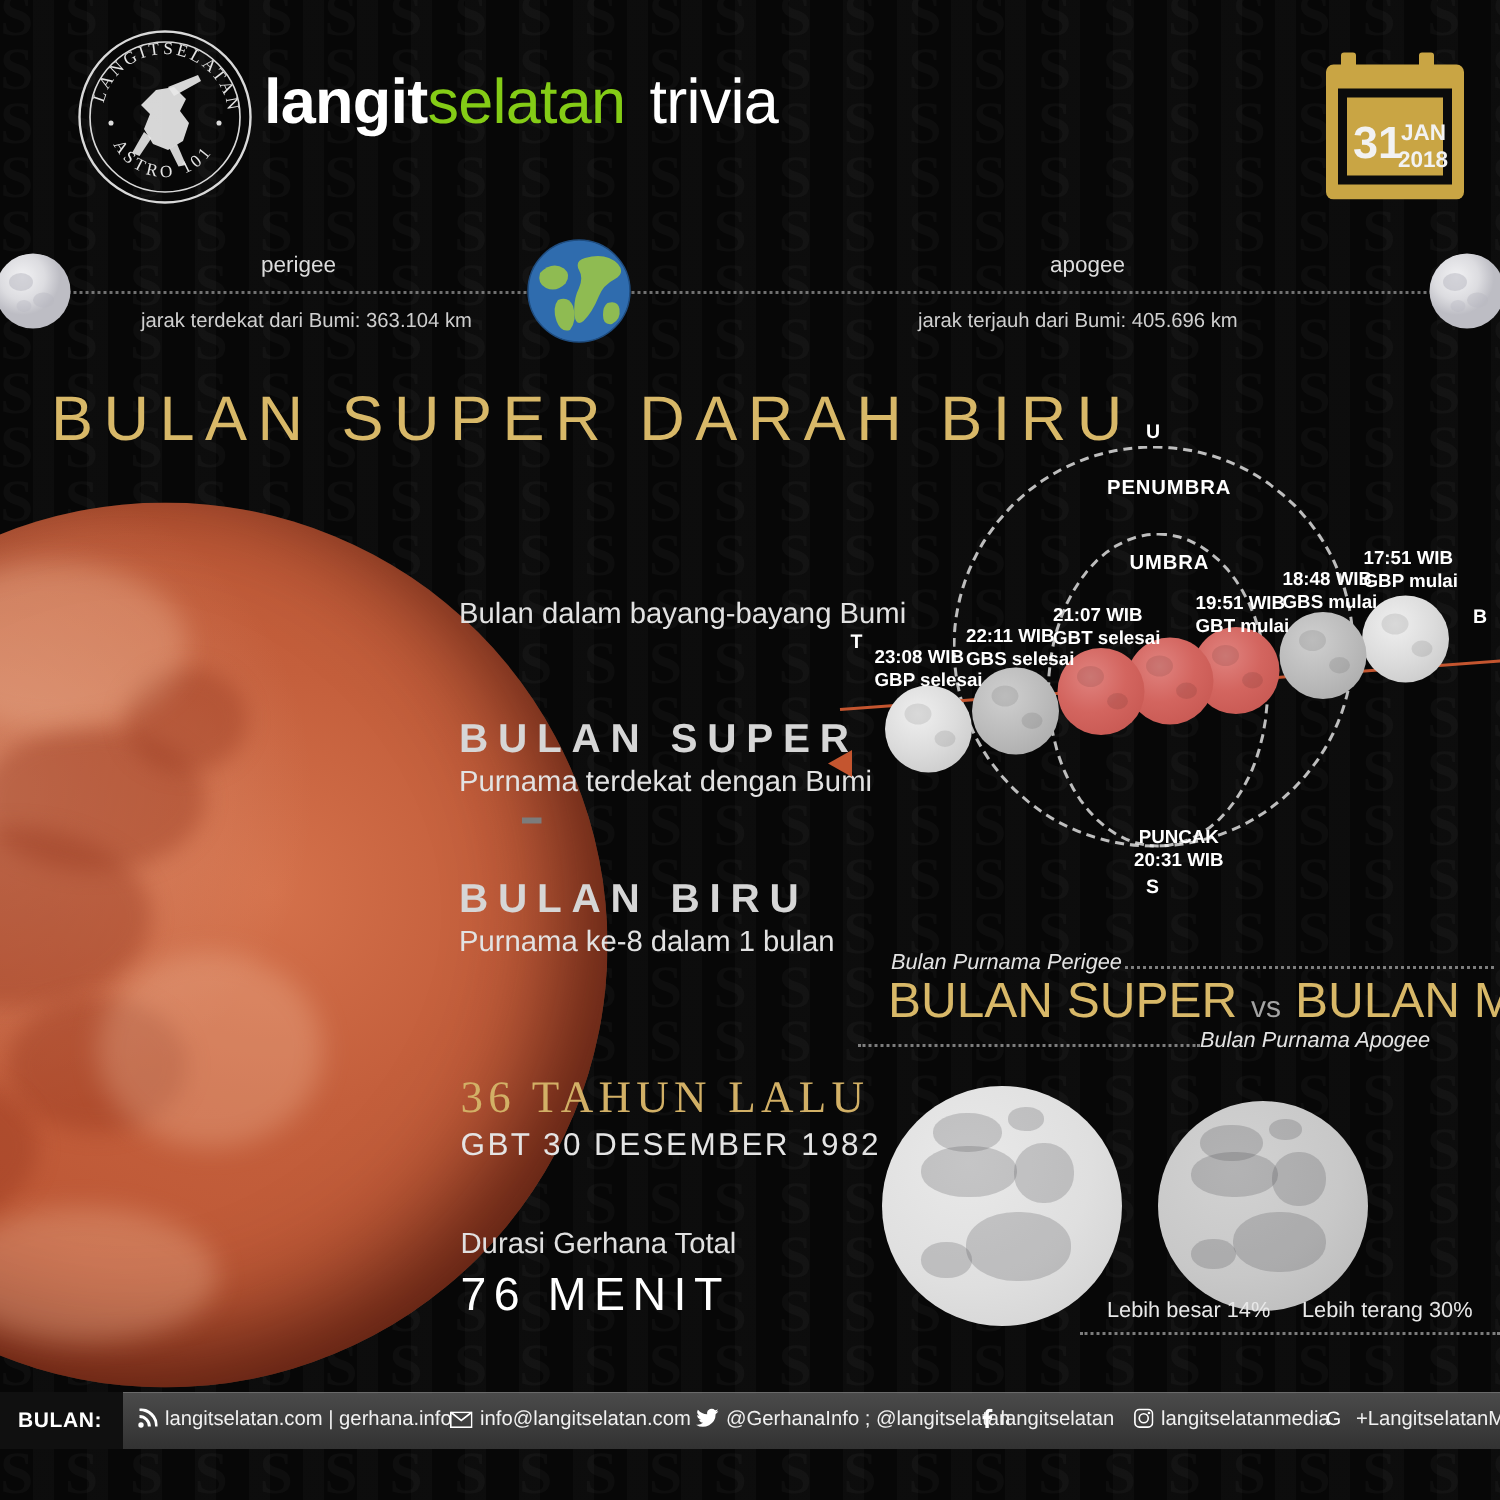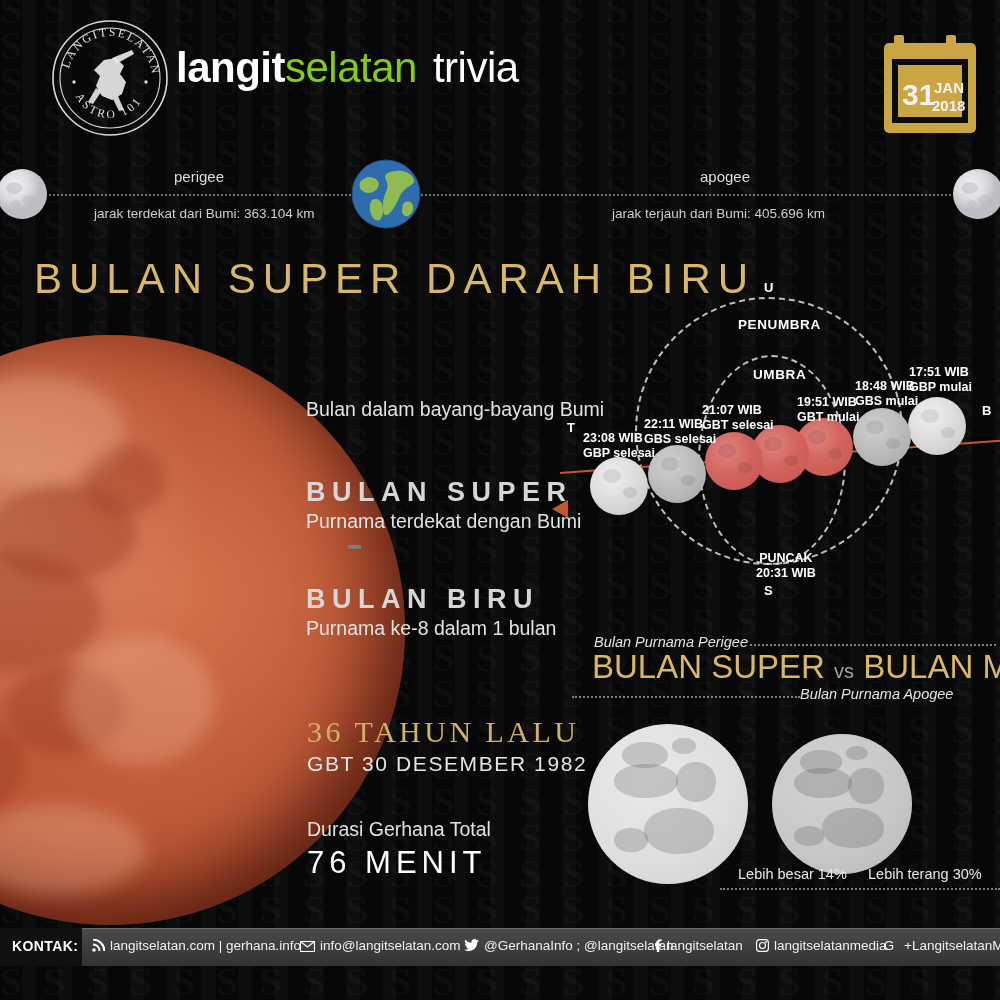--- a/index.html
+++ b/index.html
@@ -491,21 +491,21 @@
       <div class="sp" style="left:22px;top:92px;width:30px;height:20px;"></div>
     </div>
 
     <div class="cmp-cap" style="left:178px; top:236px;">Lebih besar 14%</div>
     <div class="cmp-cap" style="left:308px; top:236px;">Lebih terang 30%</div>
     <div class="dot-rule" style="left:160px; top:258px; width:280px;"></div>
   </div>
 
   <div id="footer"></div>
   <div id="footer-left"></div>
-  <div class="kontak">KONTAK:</div>
+  <div class="kontak">BULAN:</div>
 
   <div class="f-item" style="left:92px;">
     <span class="f-ico">
       <svg width="13" height="13" viewBox="0 0 13 13">
           <circle cx="2" cy="11" r="1.8" fill="#fff"></circle>
       <path d="M1 6.4a5.6 5.6 0 0 1 5.6 5.6h2A7.6 7.6 0 0 0 1 4.4z" fill="#fff"></path>
       <path d="M1 1.6A10.4 10.4 0 0 1 11.4 12h2A12.4 12.4 0 0 0 1 -0.4z" fill="#fff"></path>
         </svg>
     </span><span>langitselatan.com | gerhana.info</span>
   </div>

